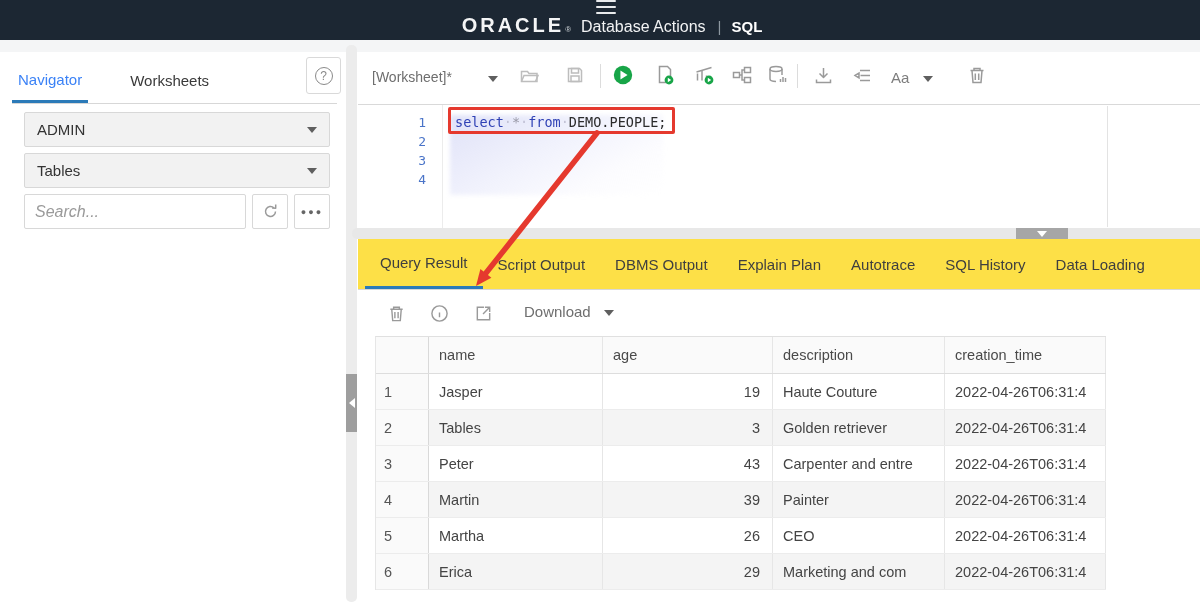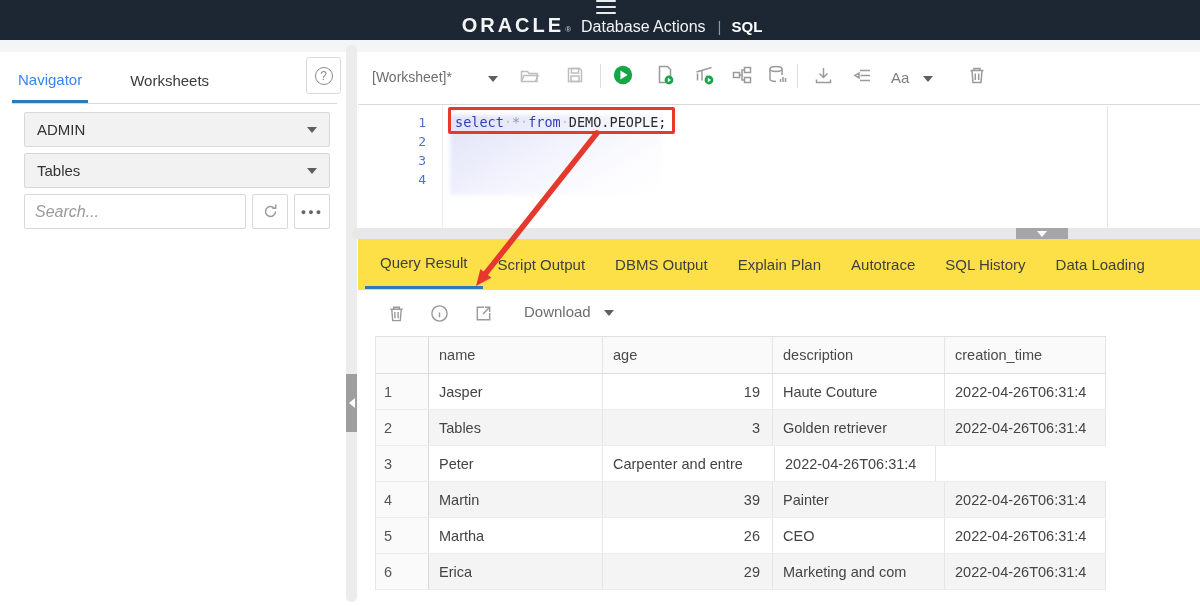--- a/index.html
+++ b/index.html
@@ -311,20 +311,21 @@
     <div class="grow alt">
       <div class="gc rownum">2</div>
       <div class="gc c-name">Tables</div>
       <div class="gc c-age">3</div>
       <div class="gc c-desc">Golden retriever</div>
       <div class="gc c-time">2022-04-26T06:31:4</div>
     </div>
     <div class="grow">
       <div class="gc rownum">3</div>
       <div class="gc c-name">Peter</div>
+      <div class="gc c-age">43</div>
       <div class="gc c-desc">Carpenter and entre</div>
       <div class="gc c-time">2022-04-26T06:31:4</div>
     </div>
     <div class="grow alt">
       <div class="gc rownum">4</div>
       <div class="gc c-name">Martin</div>
       <div class="gc c-age">39</div>
       <div class="gc c-desc">Painter</div>
       <div class="gc c-time">2022-04-26T06:31:4</div>
     </div>

